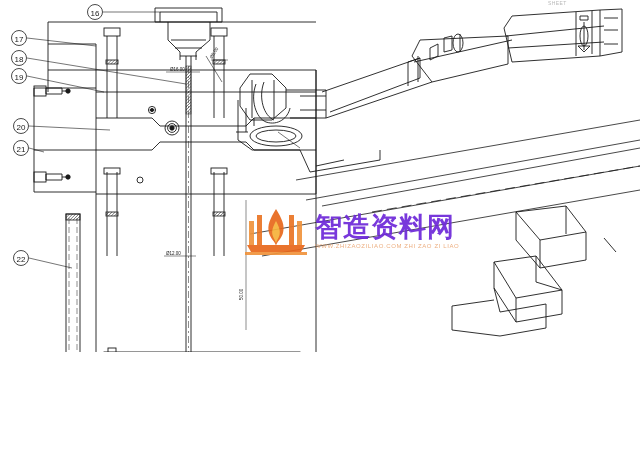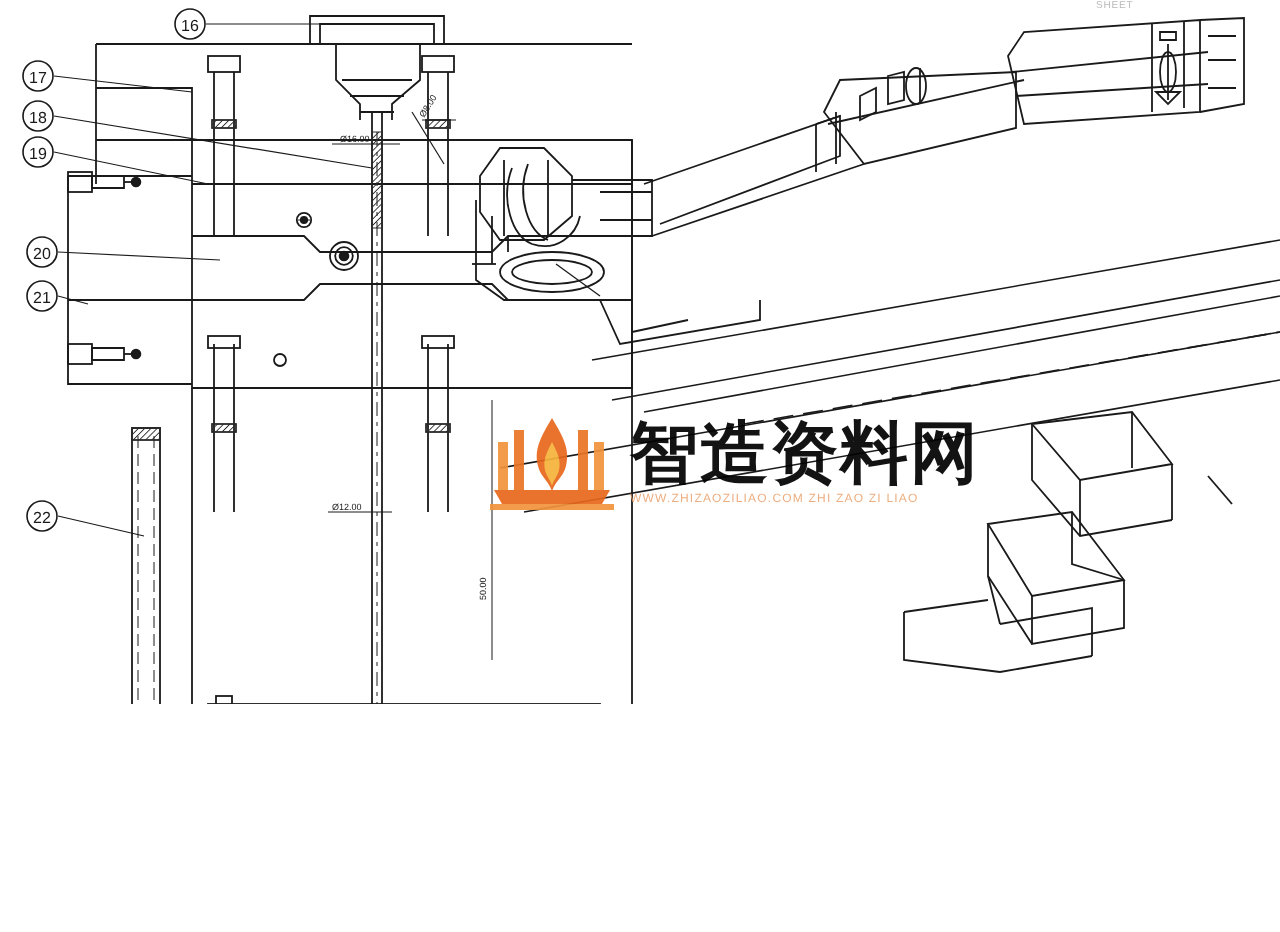--- a/index.html
+++ b/index.html
@@ -44,23 +44,23 @@
     flex: 0 0 auto;
   }
   #wm-textwrap {
     display: flex;
     flex-direction: column;
     justify-content: center;
     line-height: 1;
   }
   #wm-cn {
     font-family: "DejaVu Sans", sans-serif;
-    font-size: 34px;
+    font-size: 27px;
     font-weight: bold;
-    color: #000000;
+    color: #6d28d9;
     letter-spacing: 1px;
     opacity: 0.92;
   }
   #wm-en {
     font-family: "Liberation Sans", sans-serif;
     font-size: 6px;
     color: #e9a06a;
     letter-spacing: 0.6px;
     margin-top: 3px;
     opacity: 0.85;

